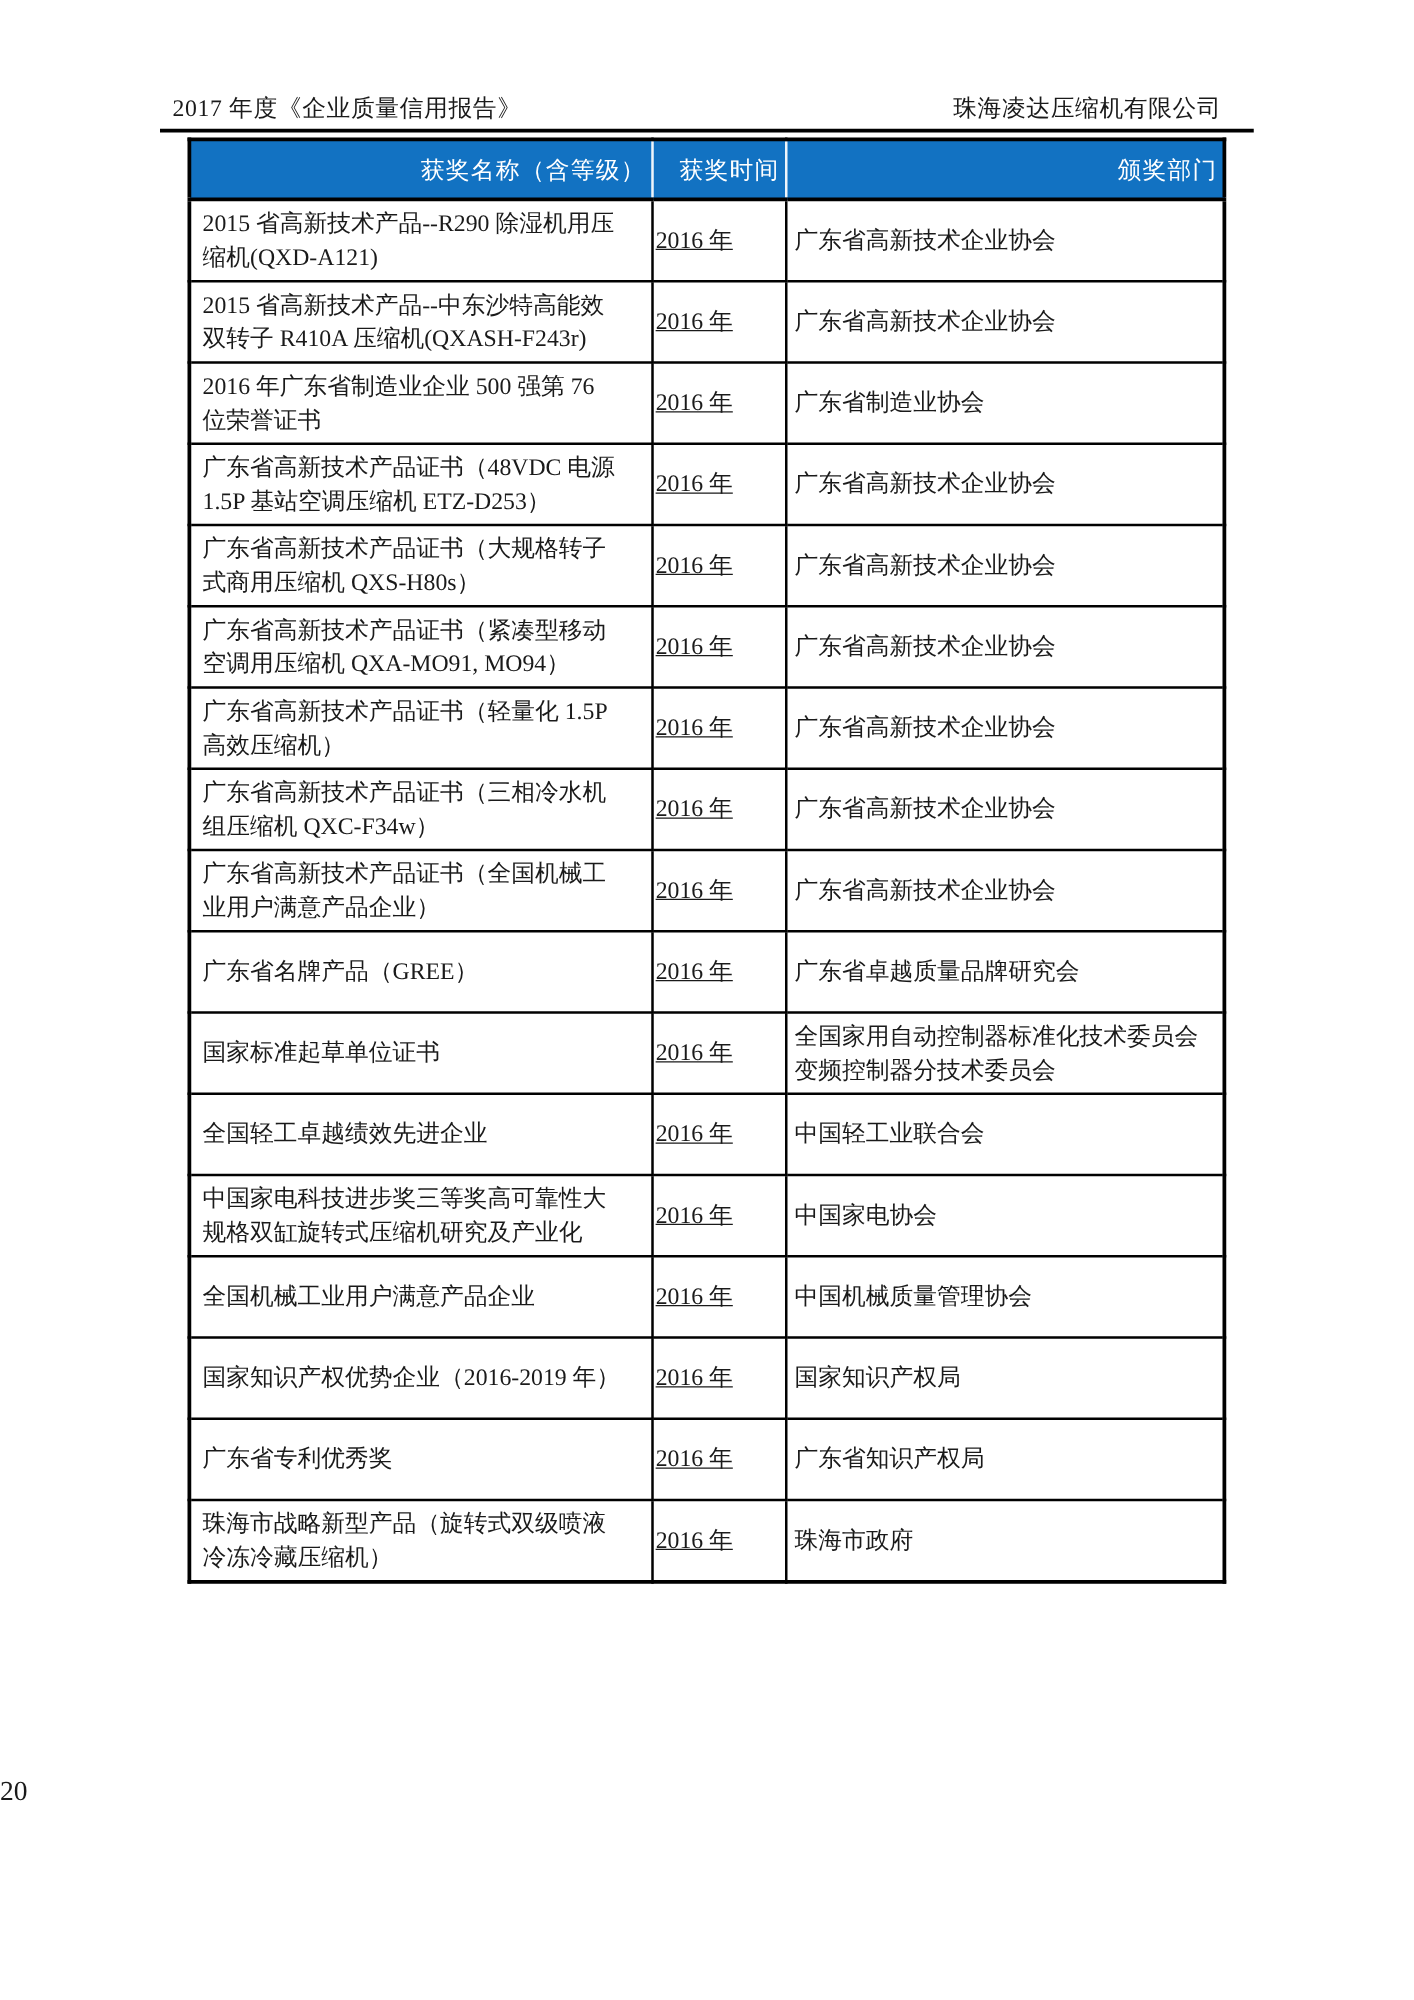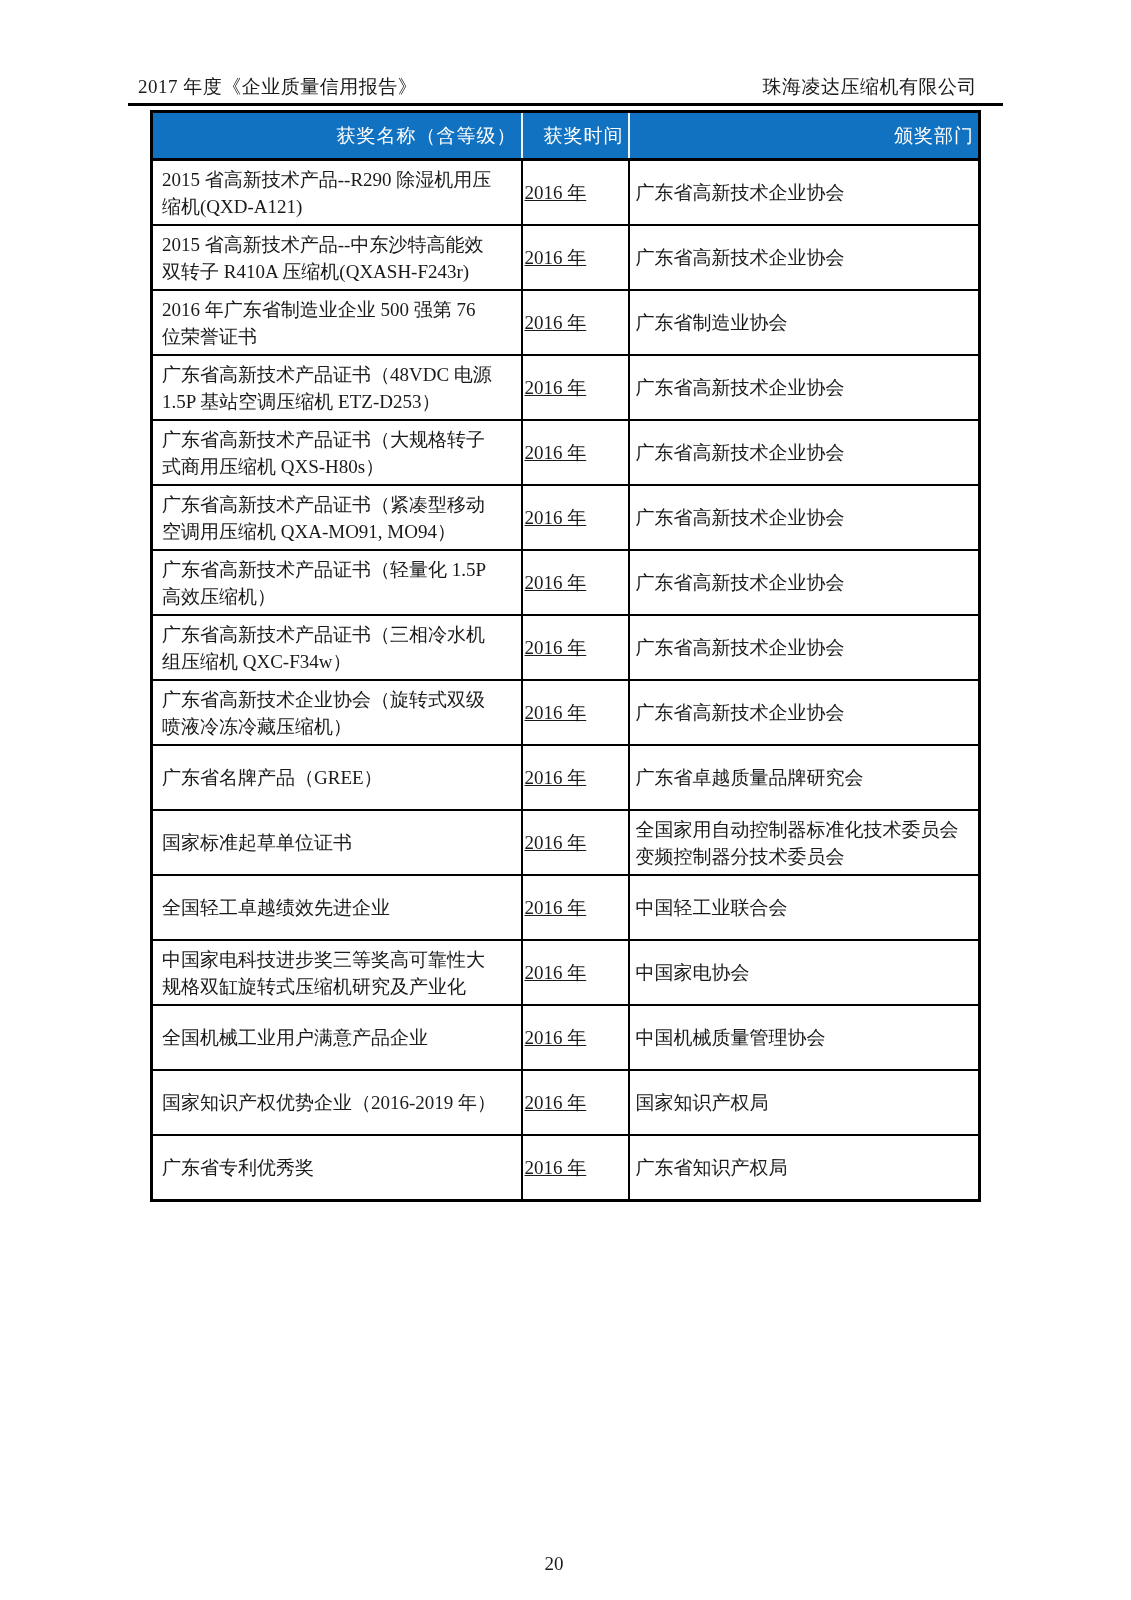--- a/index.html
+++ b/index.html
@@ -69,25 +69,24 @@
     line-height: 27px;
     vertical-align: middle;
     padding: 2px 6px;
     word-break: break-all;
   }
   table.awards td.name { padding-left: 9px;  padding-right: 22px; }
   table.awards td.time { text-align: left; padding: 2px 2px; text-decoration: underline; }
   table.awards td.dept { padding-right: 8px; }
   .page-number {
     position: absolute;
-    top: 1553px;
+    top: 1420px;
     left: 0;
     width: 1108px;
-    text-align: center;
-    font-size: 19px;
+    font-size: 22px;
   }
 </style>
 </head>
 <body>
 
 <div class="page-header-left">2017 年度《企业质量信用报告》</div>
 
 <div class="page-header-right">珠海凌达压缩机有限公司</div>
 
 <div class="header-rule"></div>
@@ -140,21 +139,21 @@
         <td class="name">广东省高新技术产品证书（轻量化 1.5P 高效压缩机）</td>
         <td class="time">2016 年</td>
         <td class="dept">广东省高新技术企业协会</td>
       </tr>
       <tr>
         <td class="name">广东省高新技术产品证书（三相冷水机组压缩机 QXC-F34w）</td>
         <td class="time">2016 年</td>
         <td class="dept">广东省高新技术企业协会</td>
       </tr>
       <tr>
-        <td class="name">广东省高新技术企业协会（旋转式双级喷液冷冻冷藏压缩机）</td>
+        <td class="name">广东省高新技术产品证书（全国机械工业用户满意产品企业）</td>
         <td class="time">2016 年</td>
         <td class="dept">广东省高新技术企业协会</td>
       </tr>
       <tr>
         <td class="name">广东省名牌产品（GREE）</td>
         <td class="time">2016 年</td>
         <td class="dept">广东省卓越质量品牌研究会</td>
       </tr>
       <tr>
         <td class="name">国家标准起草单位证书</td>
@@ -179,16 +178,21 @@
       <tr>
         <td class="name">国家知识产权优势企业（2016-2019 年）</td>
         <td class="time">2016 年</td>
         <td class="dept">国家知识产权局</td>
       </tr>
       <tr>
         <td class="name">广东省专利优秀奖</td>
         <td class="time">2016 年</td>
         <td class="dept">广东省知识产权局</td>
       </tr>
+      <tr>
+        <td class="name">珠海市战略新型产品（旋转式双级喷液冷冻冷藏压缩机）</td>
+        <td class="time">2016 年</td>
+        <td class="dept">珠海市政府</td>
+      </tr>
     </tbody>
 </table>
 
 <div class="page-number">20</div>
 
 </body></html>

